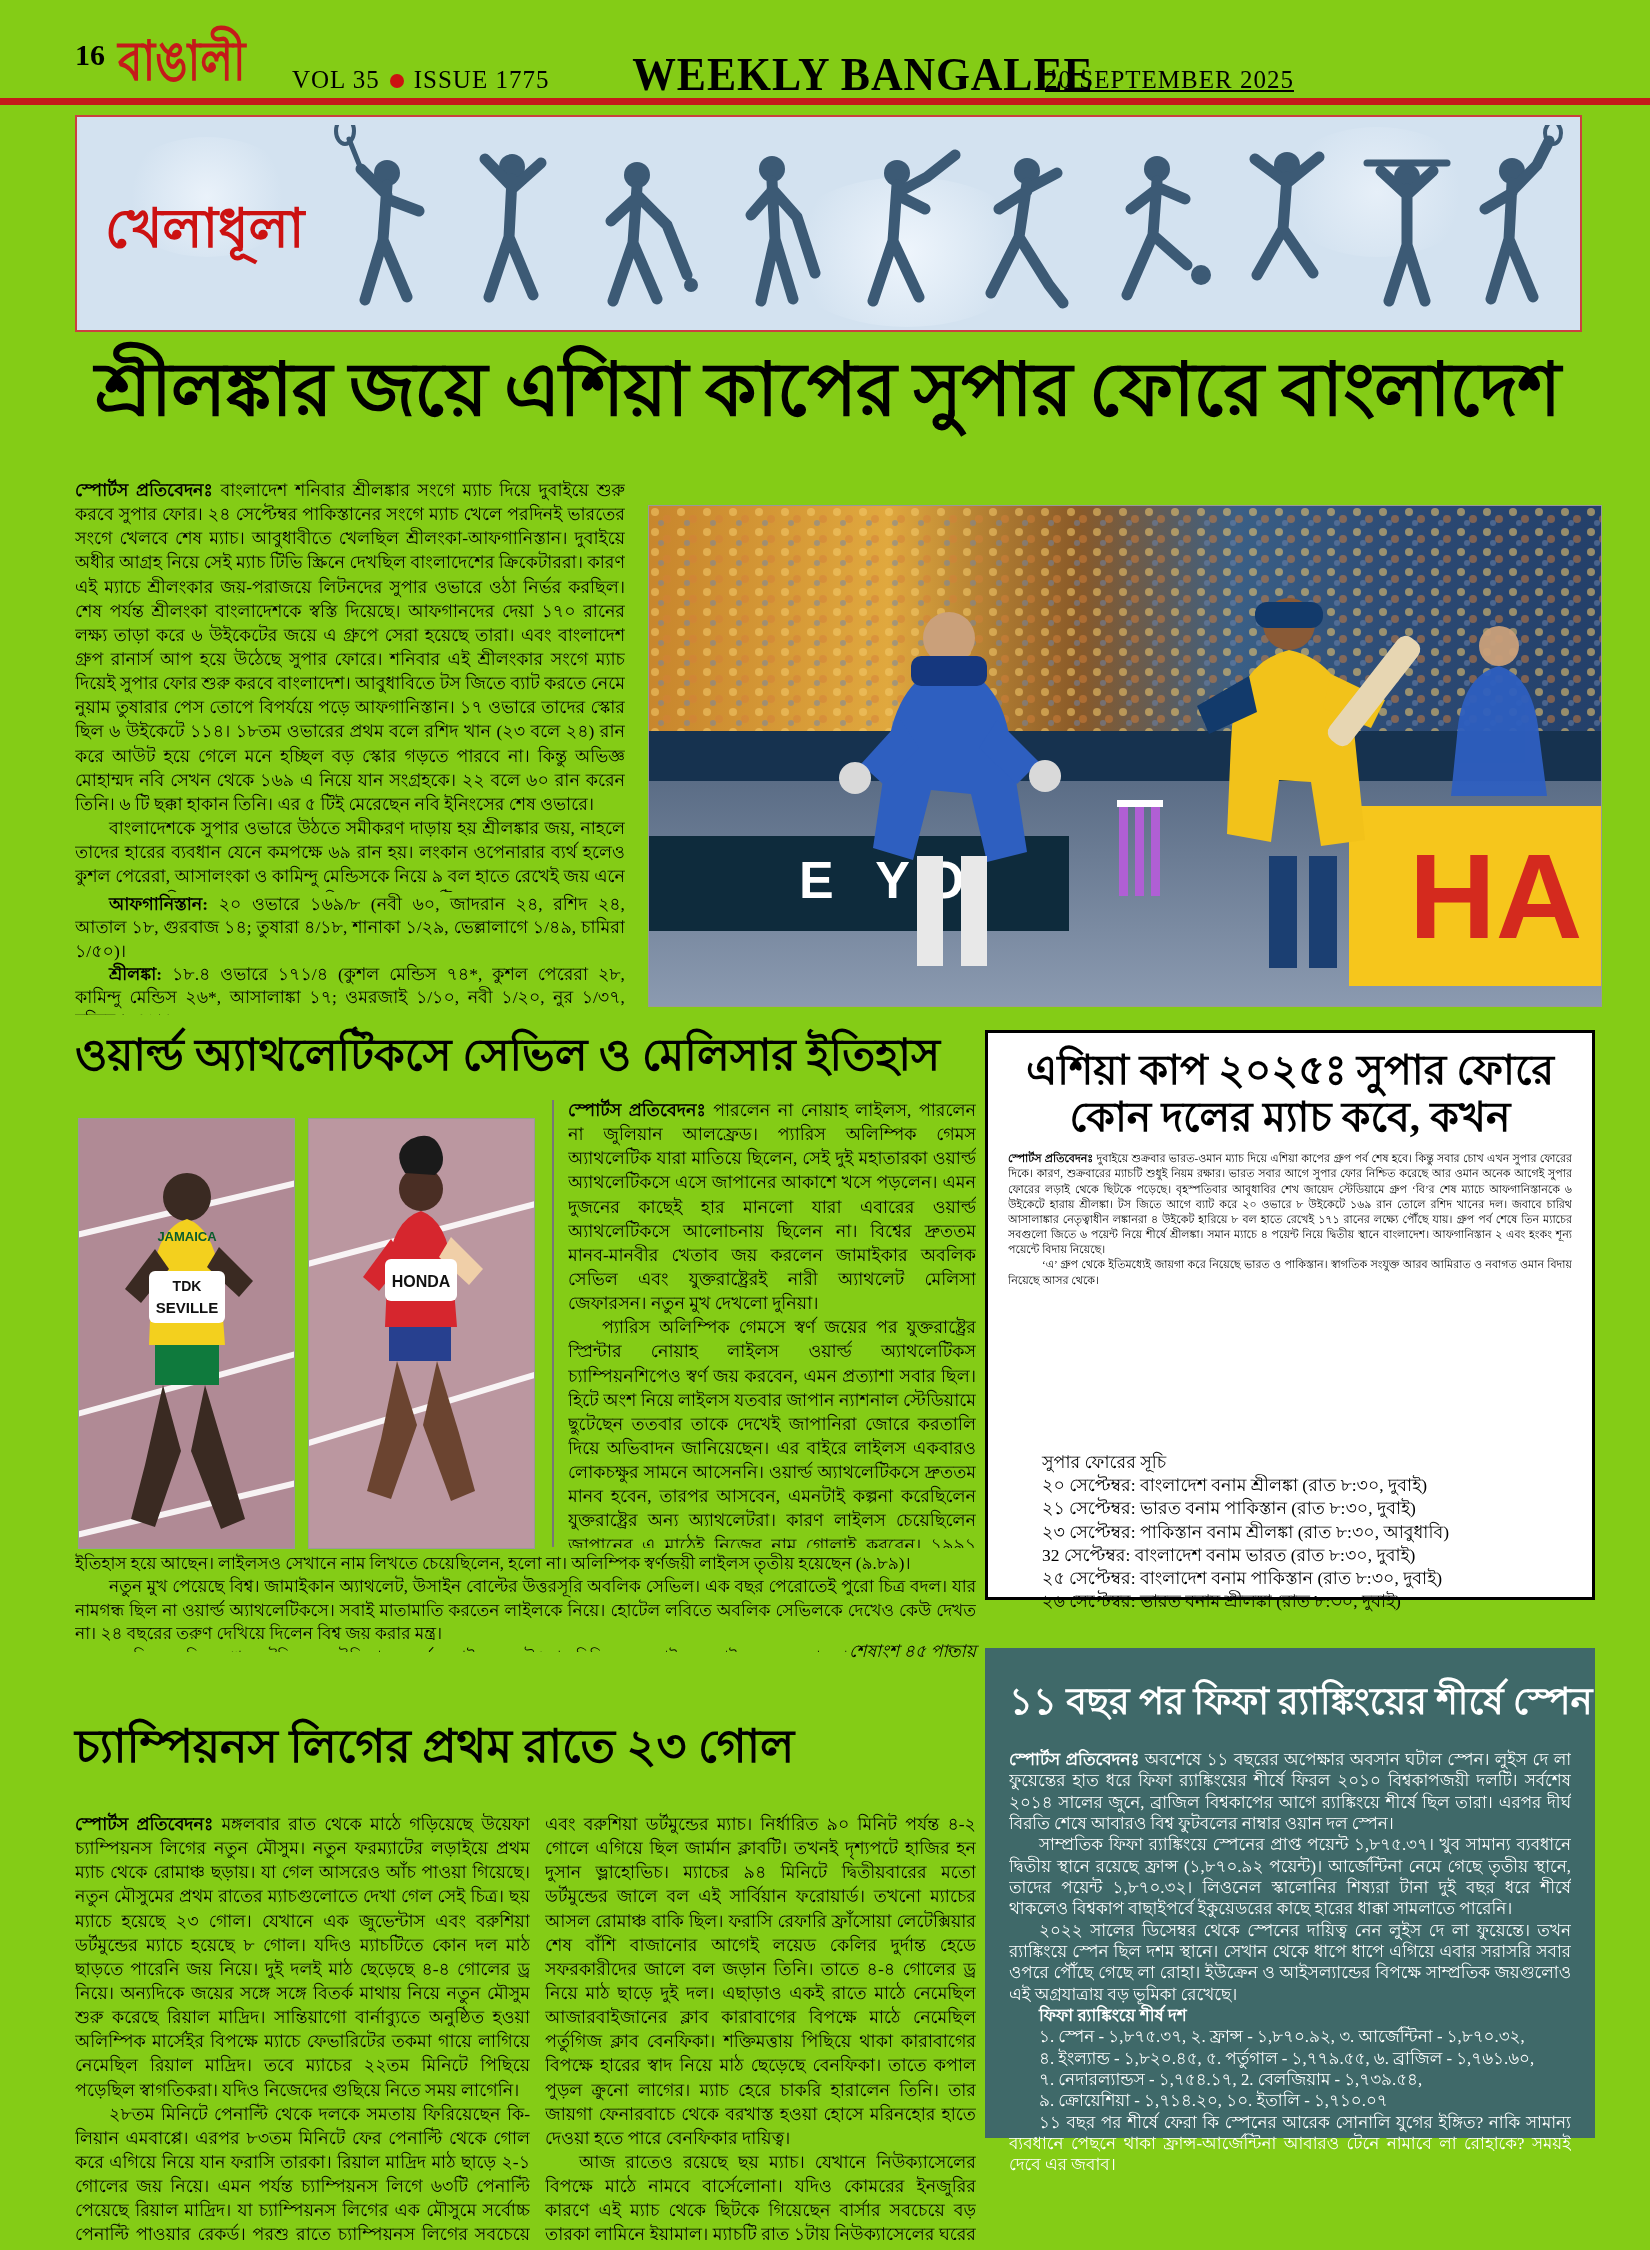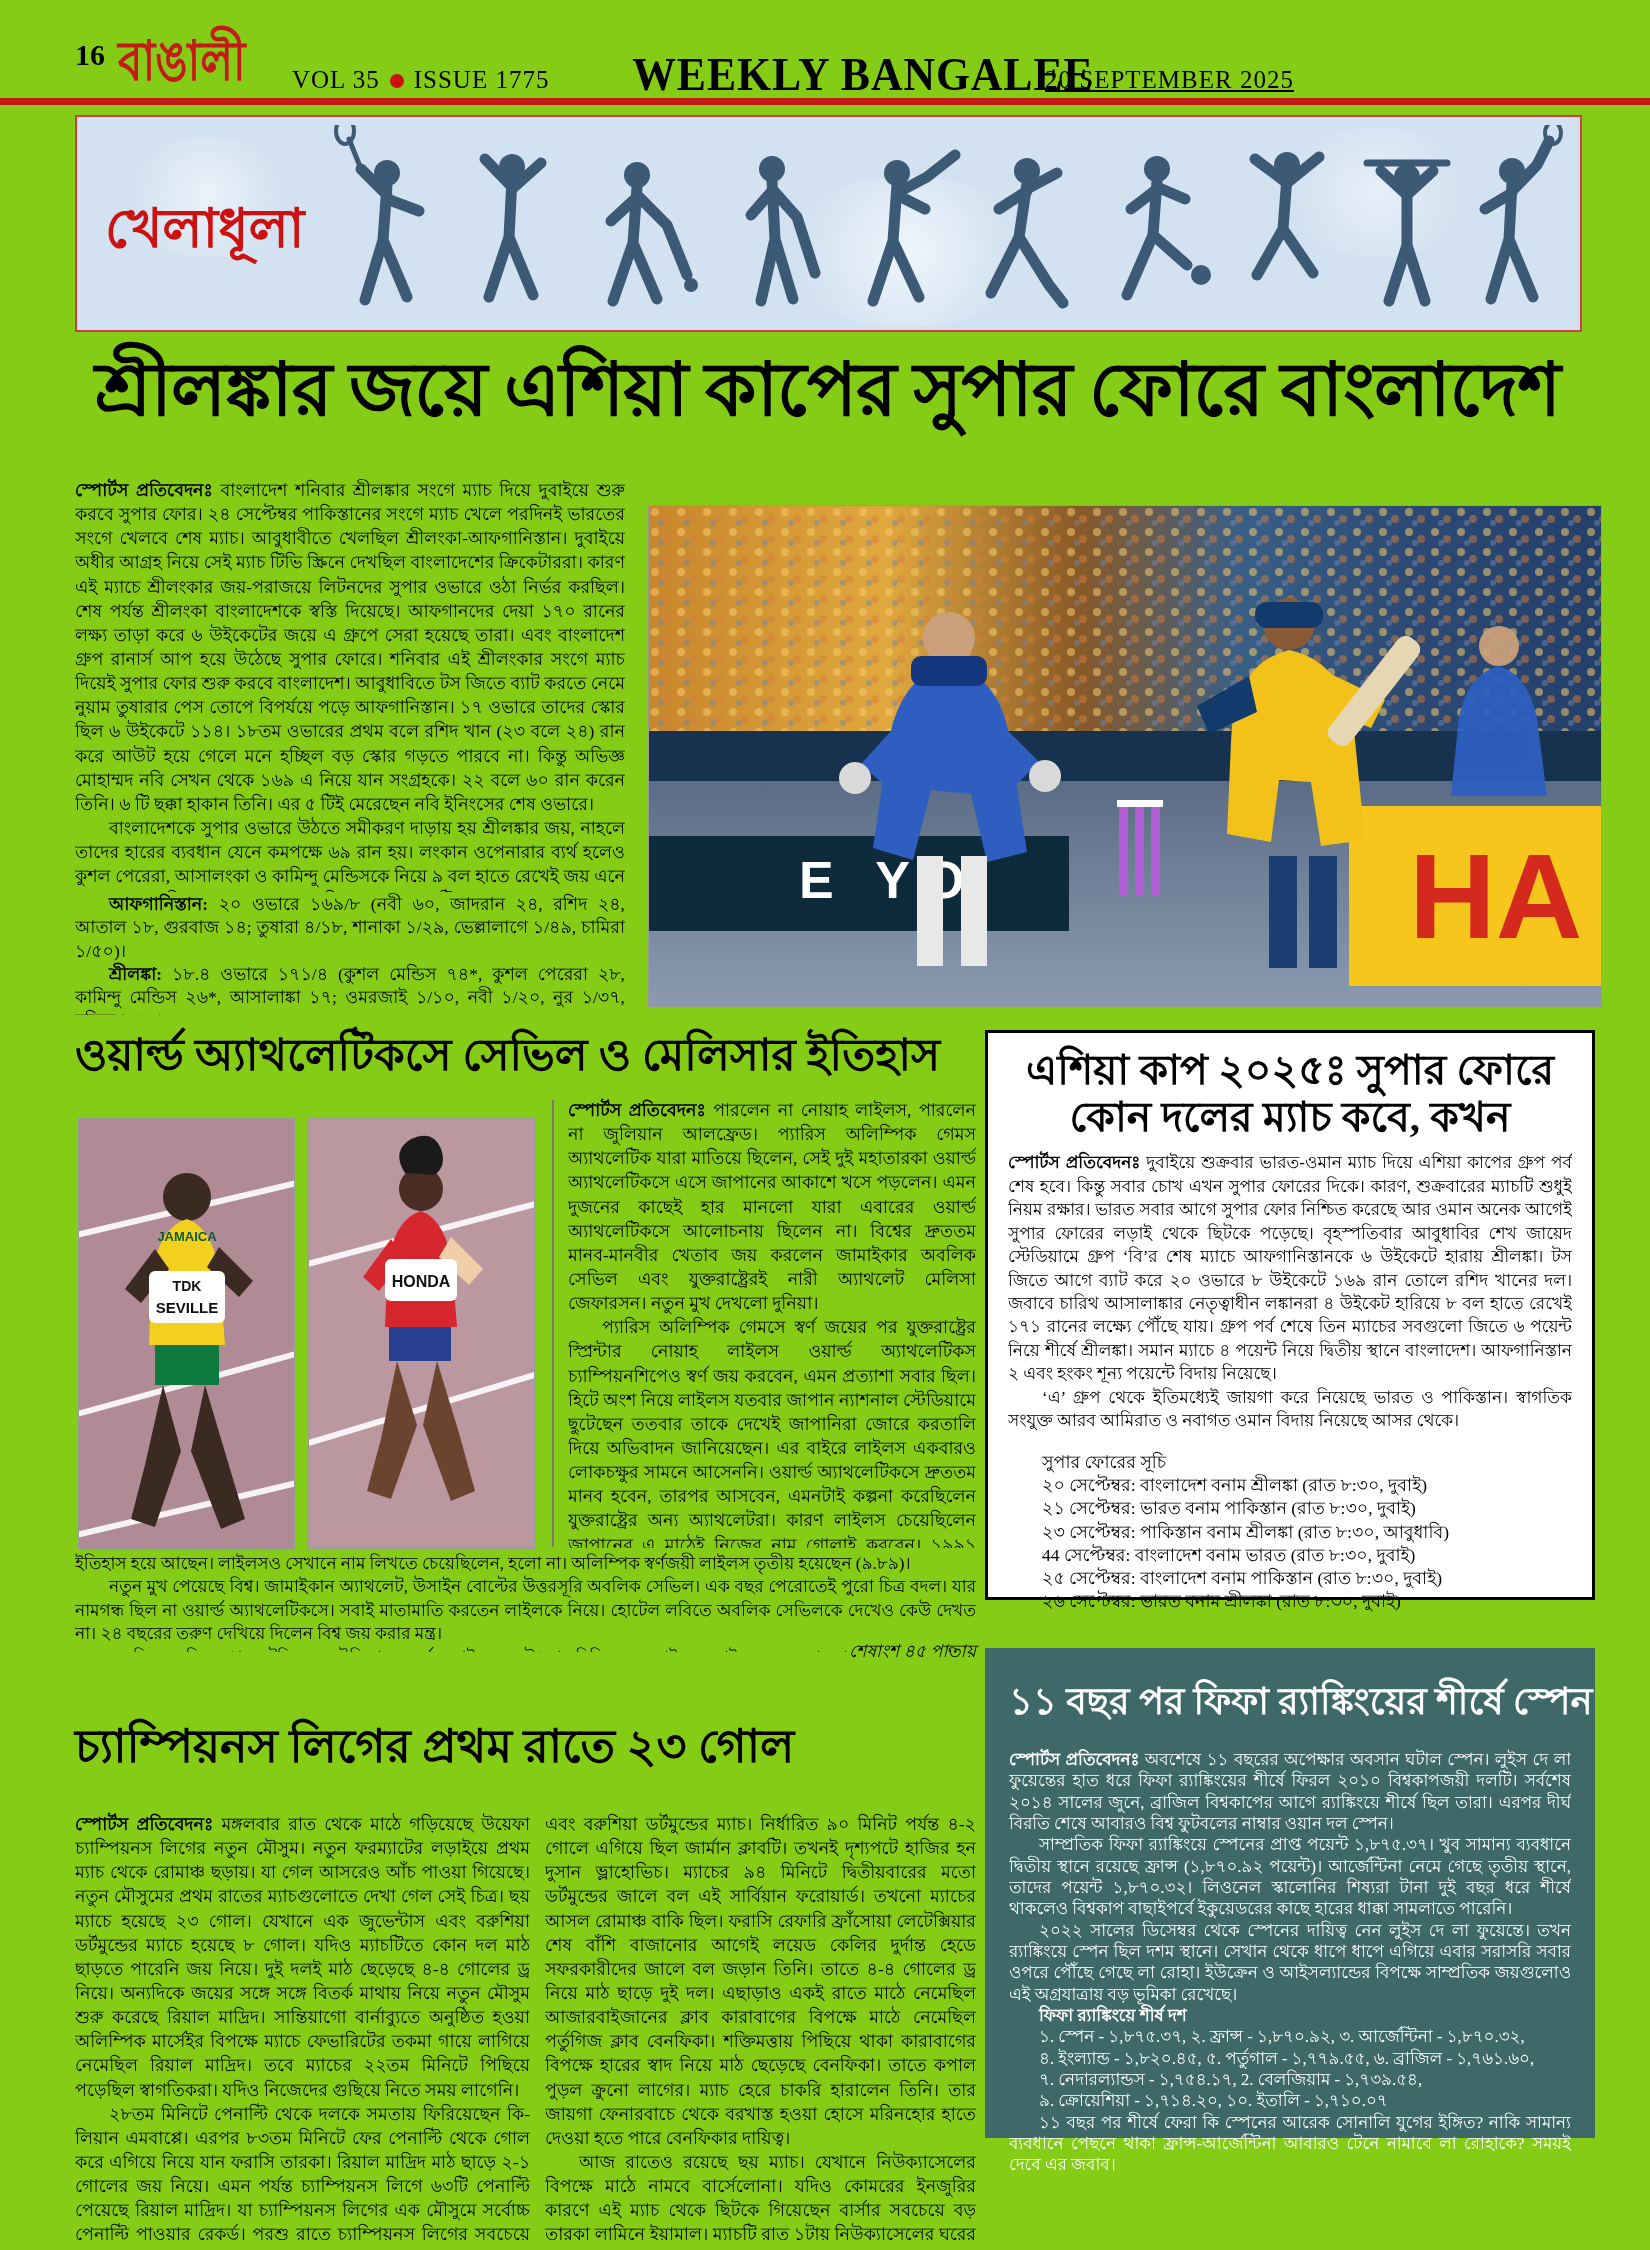--- a/index.html
+++ b/index.html
@@ -264,29 +264,29 @@
   <div class="abs body" style="left:75px;top:1552px;width:901px;height:100px;font-size:17px;">
     <p class="noindent">ইতিহাস হয়ে আছেন। লাইলসও সেখানে নাম লিখতে চেয়েছিলেন, হলো না। অলিম্পিক স্বর্ণজয়ী লাইলস তৃতীয় হয়েছেন (৯.৮৯)।</p>
     <p>নতুন মুখ পেয়েছে বিশ্ব। জামাইকান অ্যাথলেট, উসাইন বোল্টের উত্তরসূরি অবলিক সেভিল। এক বছর পেরোতেই পুরো চিত্র বদল। যার নামগন্ধ ছিল না ওয়ার্ল্ড অ্যাথলেটিকসে। সবাই মাতামাতি করতেন লাইলকে নিয়ে। হোটেল লবিতে অবলিক সেভিলকে দেখেও কেউ দেখত না। ২৪ বছরের তরুণ দেখিয়ে দিলেন বিশ্ব জয় করার মন্ত্র।</p>
     <p>অবলিক সেভিল যখন ছুটছিলেন স্টেডিয়ামের দর্শক লাইলসকে উৎসাহ দিচ্ছিলেন। লাইলস, লাইলস বলে আওয়াজও তুললেন। কিন্তু ল্যান্ডমার্ক স্পর্শ করলেন সেভিল। নিজেকেও বিশ্বাস করতে পারছিলেন তিনি, দুনিয়াটা জয় করে ফেলেছেন। চোখ-মুখে অবিশ্বাস্য চাহনি। জায়ান্ট স্ক্রিনে তাকিয়ে নিজের নামটা সবার ওপর দেখতেই গায়ে পোশাকটা টান মেরে খুলে ফেললেন। ট্র্যাকে বসে পড়লেন। দর্শক তখন</p>
   </div>
   <div class="abs cont" style="left:790px;top:1638px;width:186px;text-align:right;">শেষাংশ ৪৫ পাতায়</div>
 
   <div class="abs schedbox" style="left:985px;top:1030px;width:610px;height:570px;padding:14px 20px;">
     <div class="schedhead">এশিয়া কাপ ২০২৫ঃ সুপার ফোরে</div>
     <div class="schedhead" style="margin-bottom:10px;">কোন দলের ম্যাচ কবে, কখন</div>
-    <div class="body" style="width:100%;height:300px;font-size:17px;">
+    <div class="body" style="width:100%;height:300px;font-size:11px;">
       <p class="noindent"><span class="lead">স্পোর্টস প্রতিবেদনঃ</span> <span>দুবাইয়ে শুক্রবার ভারত-ওমান ম্যাচ দিয়ে এশিয়া কাপের গ্রুপ পর্ব শেষ হবে। কিন্তু সবার চোখ এখন সুপার ফোরের দিকে। কারণ, শুক্রবারের ম্যাচটি শুধুই নিয়ম রক্ষার। ভারত সবার আগে সুপার ফোর নিশ্চিত করেছে আর ওমান অনেক আগেই সুপার ফোরের লড়াই থেকে ছিটকে পড়েছে। বৃহস্পতিবার আবুধাবির শেখ জায়েদ স্টেডিয়ামে গ্রুপ ‘বি’র শেষ ম্যাচে আফগানিস্তানকে ৬ উইকেটে হারায় শ্রীলঙ্কা। টস জিতে আগে ব্যাট করে ২০ ওভারে ৮ উইকেটে ১৬৯ রান তোলে রশিদ খানের দল। জবাবে চারিথ আসালাঙ্কার নেতৃত্বাধীন লঙ্কানরা ৪ উইকেট হারিয়ে ৮ বল হাতে রেখেই ১৭১ রানের লক্ষ্যে পৌঁছে যায়। গ্রুপ পর্ব শেষে তিন ম্যাচের সবগুলো জিতে ৬ পয়েন্ট নিয়ে শীর্ষে শ্রীলঙ্কা। সমান ম্যাচে ৪ পয়েন্ট নিয়ে দ্বিতীয় স্থানে বাংলাদেশ। আফগানিস্তান ২ এবং হংকং শূন্য পয়েন্টে বিদায় নিয়েছে।</span></p>
       <p>‘এ’ গ্রুপ থেকে ইতিমধ্যেই জায়গা করে নিয়েছে ভারত ও পাকিস্তান। স্বাগতিক সংযুক্ত আরব আমিরাত ও নবাগত ওমান বিদায় নিয়েছে আসর থেকে।</p>
     </div>
     <div class="sched-line" style="margin-left:34px;">সুপার ফোরের সূচি</div>
     <div class="sched-line" style="margin-left:34px;">২০ সেপ্টেম্বর: বাংলাদেশ বনাম শ্রীলঙ্কা (রাত ৮:৩০, দুবাই)</div>
     <div class="sched-line" style="margin-left:34px;">২১ সেপ্টেম্বর: ভারত বনাম পাকিস্তান (রাত ৮:৩০, দুবাই)</div>
     <div class="sched-line" style="margin-left:34px;">২৩ সেপ্টেম্বর: পাকিস্তান বনাম শ্রীলঙ্কা (রাত ৮:৩০, আবুধাবি)</div>
-    <div class="sched-line" style="margin-left:34px;">44 সেপ্টেম্বর: বাংলাদেশ বনাম ভারত (রাত ৮:৩০, দুবাই)</div>
+    <div class="sched-line" style="margin-left:34px;">32 সেপ্টেম্বর: বাংলাদেশ বনাম ভারত (রাত ৮:৩০, দুবাই)</div>
     <div class="sched-line" style="margin-left:34px;">২৫ সেপ্টেম্বর: বাংলাদেশ বনাম পাকিস্তান (রাত ৮:৩০, দুবাই)</div>
     <div class="sched-line" style="margin-left:34px;">২৬ সেপ্টেম্বর: ভারত বনাম শ্রীলঙ্কা (রাত ৮:৩০, দুবাই)</div>
   </div>
 
   <div class="abs tealbox" style="left:985px;top:1648px;width:610px;height:490px;padding:18px 24px;">
     <div class="tealhead" style="margin:6px 0 14px 0;">১১ বছর পর ফিফা র‍্যাঙ্কিংয়ের শীর্ষে স্পেন</div>
     <div class="tealbody">
       <p class="noindent"><span class="lead">স্পোর্টস প্রতিবেদনঃ</span> <span>অবশেষে ১১ বছরের অপেক্ষার অবসান ঘটাল স্পেন। লুইস দে লা ফুয়েন্তের হাত ধরে ফিফা র‍্যাঙ্কিংয়ের শীর্ষে ফিরল ২০১০ বিশ্বকাপজয়ী দলটি। সর্বশেষ ২০১৪ সালের জুনে, ব্রাজিল বিশ্বকাপের আগে র‍্যাঙ্কিংয়ে শীর্ষে ছিল তারা। এরপর দীর্ঘ বিরতি শেষে আবারও বিশ্ব ফুটবলের নাম্বার ওয়ান দল স্পেন।</span></p>
       <p>সাম্প্রতিক ফিফা র‍্যাঙ্কিংয়ে স্পেনের প্রাপ্ত পয়েন্ট ১,৮৭৫.৩৭। খুব সামান্য ব্যবধানে দ্বিতীয় স্থানে রয়েছে ফ্রান্স (১,৮৭০.৯২ পয়েন্ট)। আর্জেন্টিনা নেমে গেছে তৃতীয় স্থানে, তাদের পয়েন্ট ১,৮৭০.৩২। লিওনেল স্কালোনির শিষ্যরা টানা দুই বছর ধরে শীর্ষে থাকলেও বিশ্বকাপ বাছাইপর্বে ইকুয়েডরের কাছে হারের ধাক্কা সামলাতে পারেনি।</p>
       <p>২০২২ সালের ডিসেম্বর থেকে স্পেনের দায়িত্ব নেন লুইস দে লা ফুয়েন্তে। তখন র‍্যাঙ্কিংয়ে স্পেন ছিল দশম স্থানে। সেখান থেকে ধাপে ধাপে এগিয়ে এবার সরাসরি সবার ওপরে পৌঁছে গেছে লা রোহা। ইউক্রেন ও আইসল্যান্ডের বিপক্ষে সাম্প্রতিক জয়গুলোও এই অগ্রযাত্রায় বড় ভূমিকা রেখেছে।</p>

